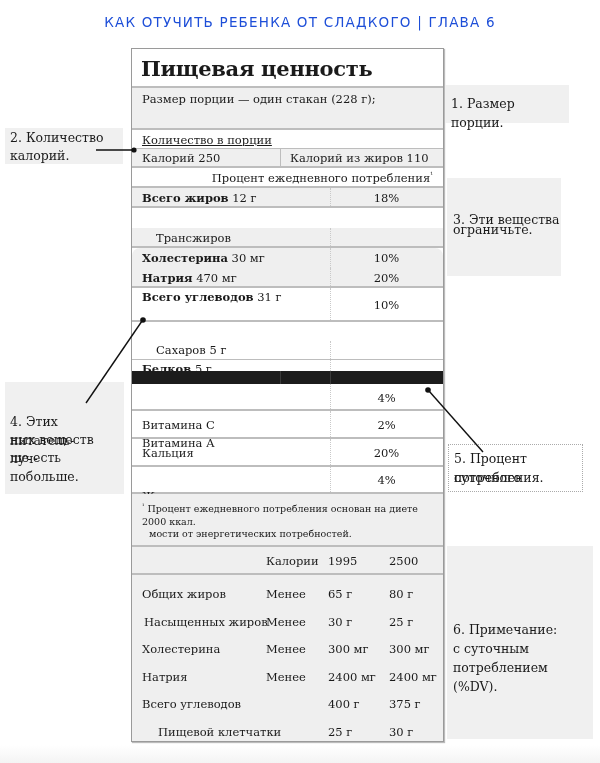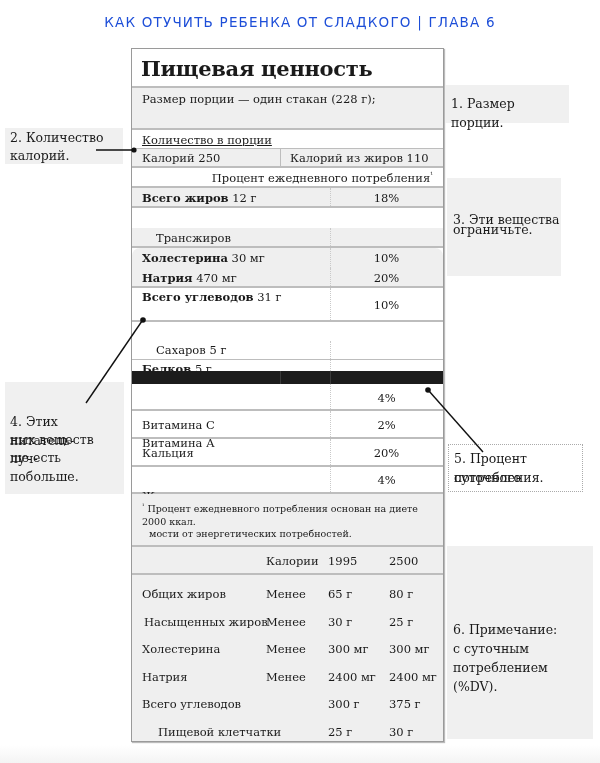--- a/index.html
+++ b/index.html
@@ -146,21 +146,21 @@
         </div>
         <div style="position: absolute; left: 0px; width: 311px; height: 27px; font-size: 11.5px; top: 90.5px;">
           <span style="position: absolute; top: 4px; left: 10px;">Натрия</span>
           <span style="position: absolute; top: 4px; left: 134px;">Менее</span>
           <span style="position: absolute; top: 4px; left: 196px;">2400 мг</span>
           <span style="position: absolute; top: 4px; left: 257px;">2400 мг</span>
         </div>
         <div style="position: absolute; left: 0px; width: 311px; height: 27px; font-size: 11.5px; top: 118px;">
           <span style="position: absolute; top: 4px; left: 10px;">Всего углеводов</span>
           <span style="position: absolute; top: 4px; left: 134px;"></span>
-          <span style="position: absolute; top: 4px; left: 196px;">300 г</span>
+          <span style="position: absolute; top: 4px; left: 196px;">400 г</span>
           <span style="position: absolute; top: 4px; left: 257px;">375 г</span>
         </div>
         <div style="position: absolute; left: 0px; width: 311px; height: 27px; font-size: 11.5px; top: 145.5px;">
           <span style="position: absolute; top: 4px; left: 26px;">Пищевой клетчатки</span>
           <span style="position: absolute; top: 4px; left: 134px;"></span>
           <span style="position: absolute; top: 4px; left: 196px;">25 г</span>
           <span style="position: absolute; top: 4px; left: 257px;">30 г</span>
         </div>
       </div>
   </div>

